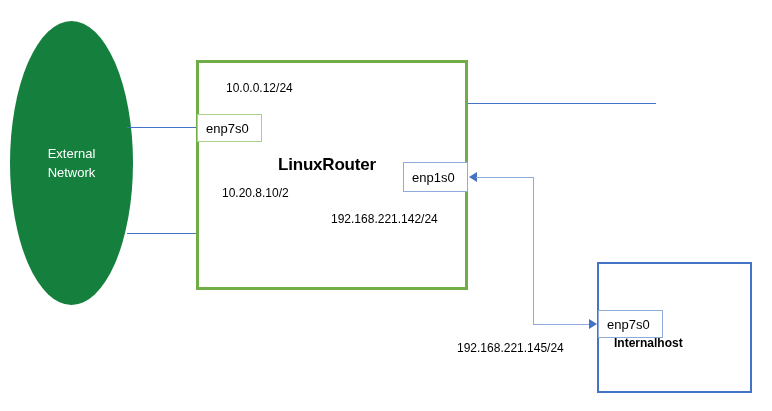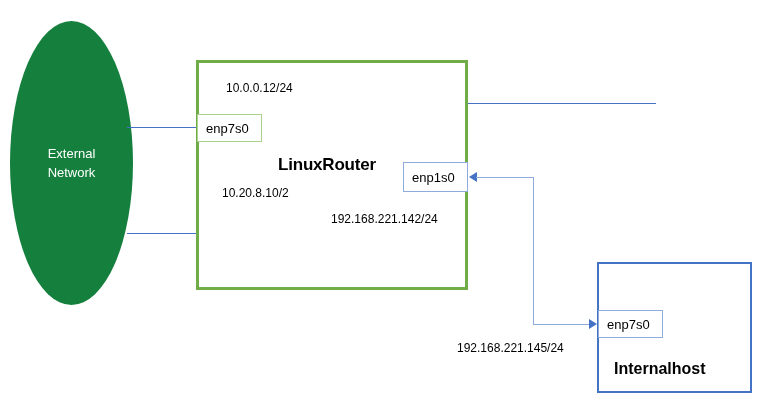--- a/index.html
+++ b/index.html
@@ -64,22 +64,22 @@
 
   
   #internal-host-node {
     left: 597px; top: 262px;
     width: 155px; height: 131px;
     border: 2px solid #4472C4;
     box-sizing: border-box;
     background: #ffffff;
   }
   #internal-host-title {
-    left: 614px; top: 360px;
-    font-size: 16px;
+    left: 614px; top: 336px;
+    font-size: 12px;
     font-weight: bold;
     color: #000000;
   }
 
   
   .iface {
     box-sizing: border-box;
     background: #ffffff;
     display: flex;
     align-items: center;

